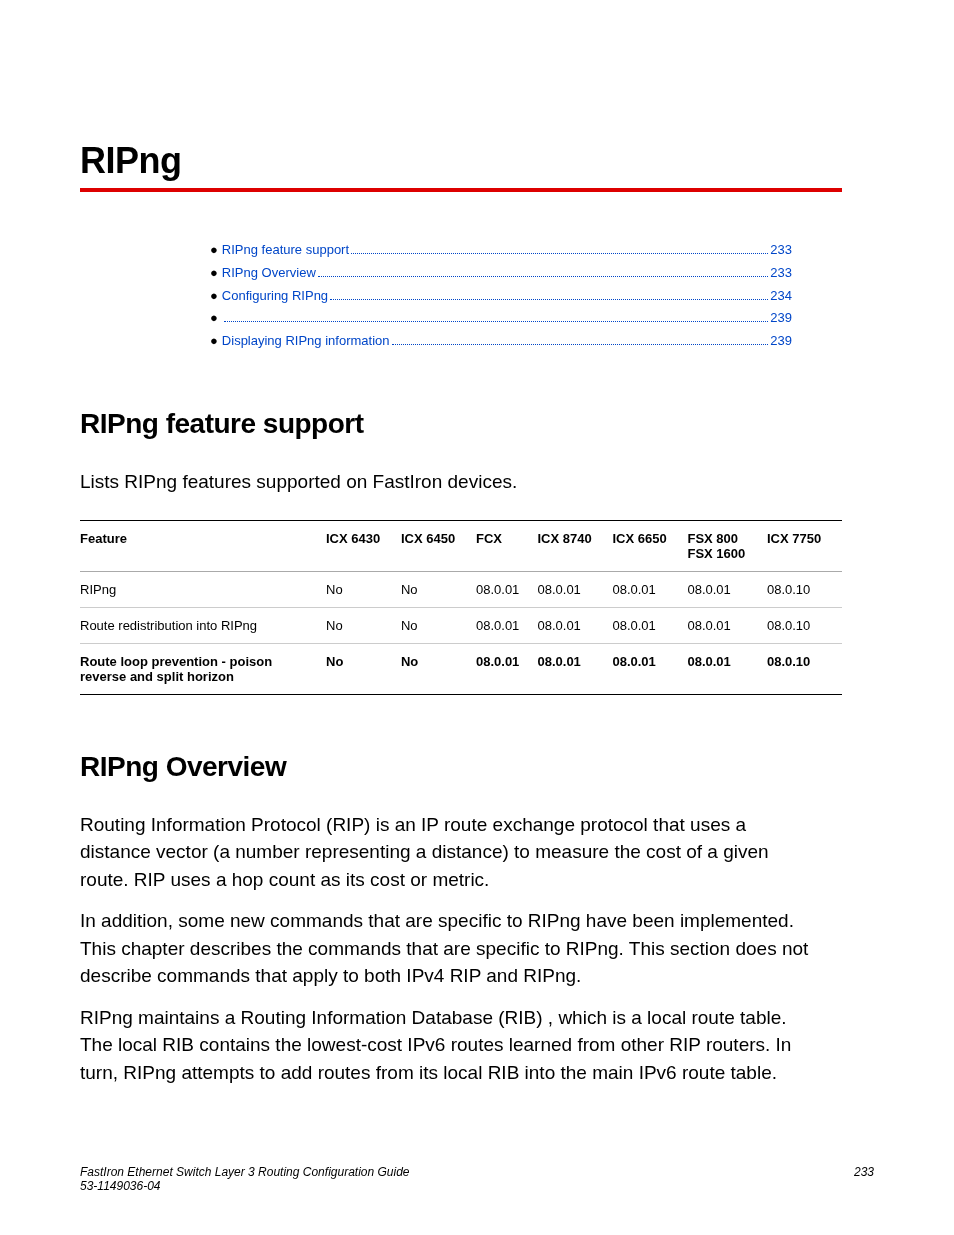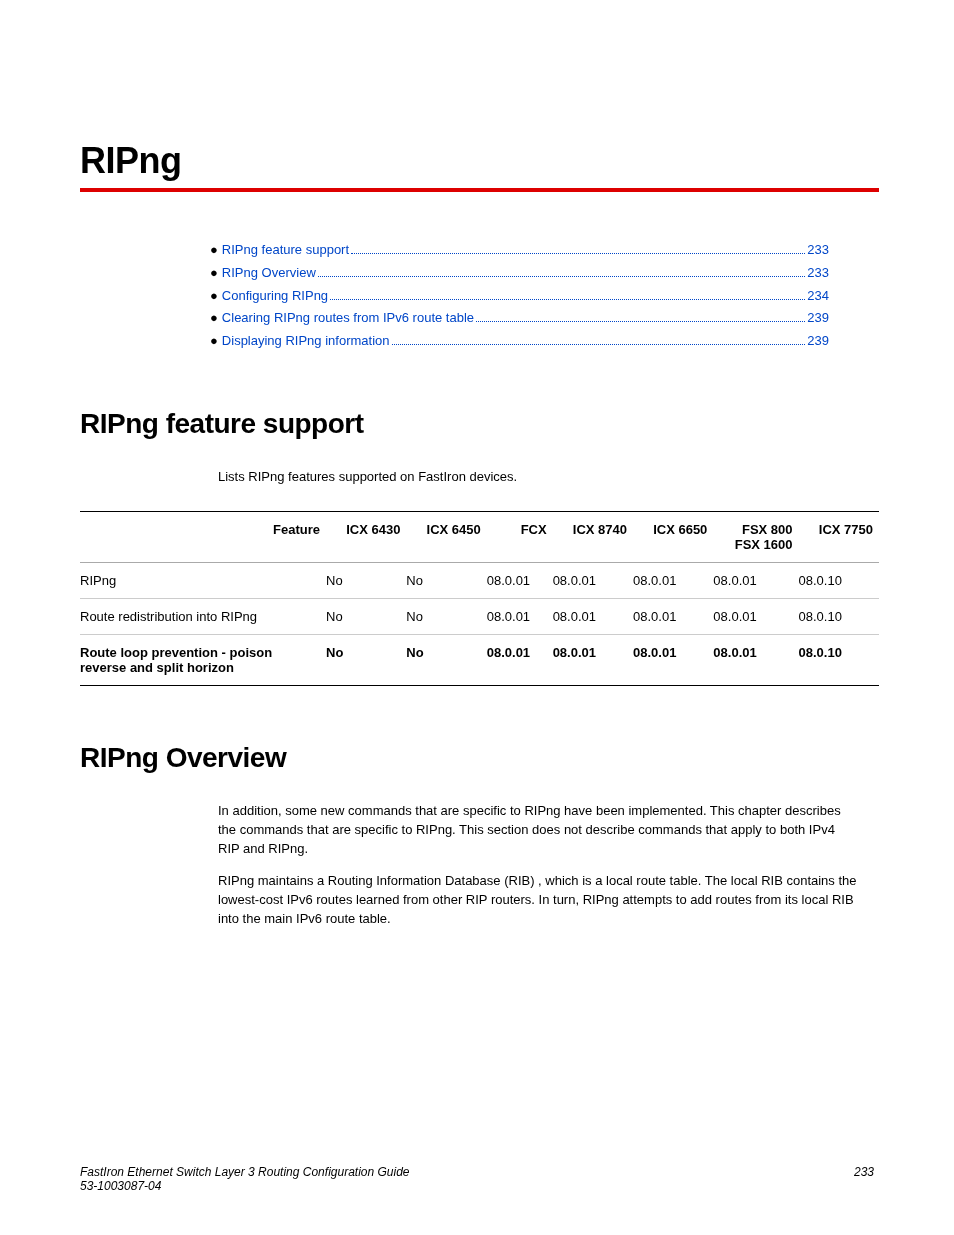--- a/index.html
+++ b/index.html
@@ -7,21 +7,21 @@
     padding: 0;
     font-family: Arial, Helvetica, sans-serif;
     background: #fff;
     color: #000;
     width: 954px;
     height: 1235px;
     position: relative;
     box-sizing: border-box;
   }
   .page {
-    padding: 140px 75px 0 80px;
+    padding: 140px 112px 0 80px;
   }
   .chapter-title {
     font-family: Arial, Helvetica, sans-serif;
     font-weight: 900;
     font-size: 36px;
     margin: 0 0 6px 0;
     letter-spacing: -0.5px;
   }
   .red-rule {
     height: 4px;
@@ -57,39 +57,38 @@
     white-space: nowrap;
   }
   .section-title {
     font-family: Arial, Helvetica, sans-serif;
     font-weight: 900;
     font-size: 28px;
     margin: 56px 0 28px 0;
     letter-spacing: -0.5px;
   }
   .body-block {
-    margin-left: 138px;
     margin-right: 20px;
-    font-size: 13px;
+    font-size: 19px;
     line-height: 1.45;
   }
   .body-block p {
     margin: 0 0 14px 0;
   }
   .italic {
     font-style: italic;
   }
   table.feature {
     width: 100%;
     border-collapse: collapse;
     font-size: 13px;
     margin-top: 24px;
   }
   table.feature th {
-    text-align: right;
+    text-align: left;
     font-weight: bold;
     border-top: 1.5px solid #000;
     border-bottom: 1px solid #aaa;
     padding: 10px 6px 10px 0;
     vertical-align: top;
   }
   table.feature td {
     border-bottom: 1px solid #ccc;
     padding: 10px 6px 10px 0;
     vertical-align: top;
@@ -135,21 +134,20 @@
       <span class="toc-page">233</span>
     </div>
     <div class="toc-row">
       <span class="toc-bullet">●</span>
       <span class="toc-label">Configuring RIPng</span>
       <span class="toc-dots"></span>
       <span class="toc-page">234</span>
     </div>
     <div class="toc-row">
       <span class="toc-bullet">●</span>
-      <span class="toc-label">Clearing RIPng routes from IPv6 route table</span>
       <span class="toc-dots"></span>
       <span class="toc-page">239</span>
     </div>
     <div class="toc-row">
       <span class="toc-bullet">●</span>
       <span class="toc-label">Displaying RIPng information</span>
       <span class="toc-dots"></span>
       <span class="toc-page">239</span>
     </div>
   </div>
@@ -202,22 +200,23 @@
         <td>08.0.01</td>
         <td>08.0.01</td>
         <td>08.0.01</td>
         <td>08.0.10</td>
       </tr>
     </tbody>
   </table>
 
   <h2 class="section-title">RIPng Overview</h2>
   <div class="body-block">
+    <p>Routing Information Protocol (RIP) is an IP route exchange protocol that uses a distance vector (a number representing a distance) to measure the cost of a given route. RIP uses a hop count as its cost or metric.</p>
     <p>In addition, some new commands that are specific to RIPng have been implemented. This chapter describes the commands that are specific to RIPng. This section does not describe commands that apply to both IPv4 RIP and RIPng.</p>
     <p>RIPng maintains a Routing Information Database (RIB) , which is a local route table. The local RIB contains the lowest-cost IPv6 routes learned from other RIP routers. In turn, RIPng attempts to add routes from its local RIB into the main IPv6 route table.</p>
   </div>
 </div>
 
 <div class="footer">
   <div class="footer-left"><span>FastIron Ethernet Switch Layer 3 Routing Configuration Guide</span>
-<span>53-1003087-04</span></div>
+<span>53-1149036-04</span></div>
   <div>233</div>
 </div>
 
 </body></html>

